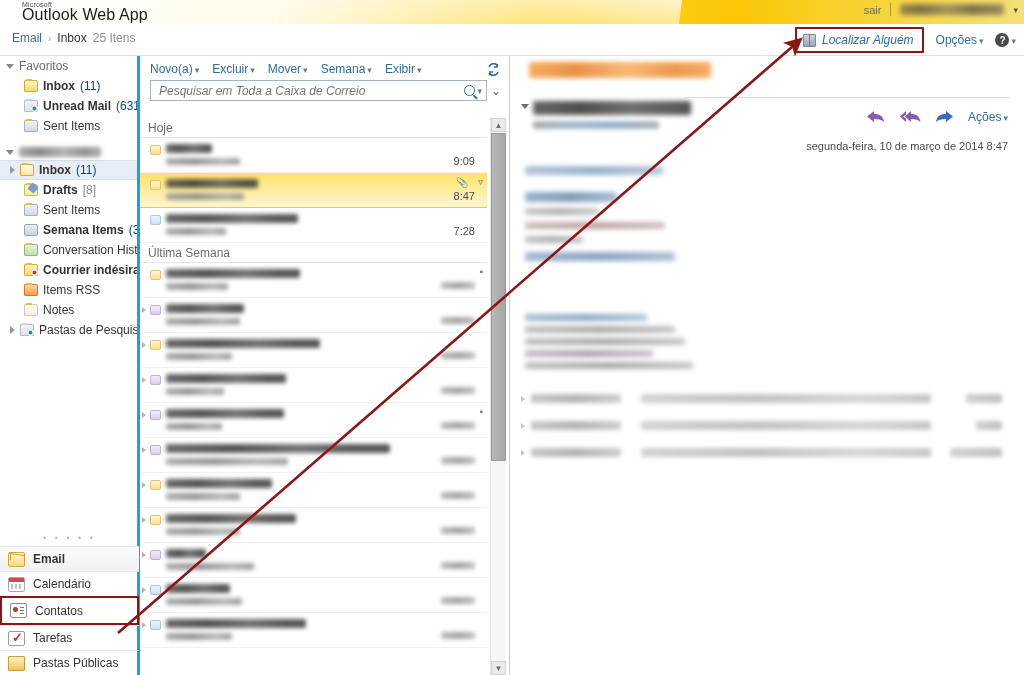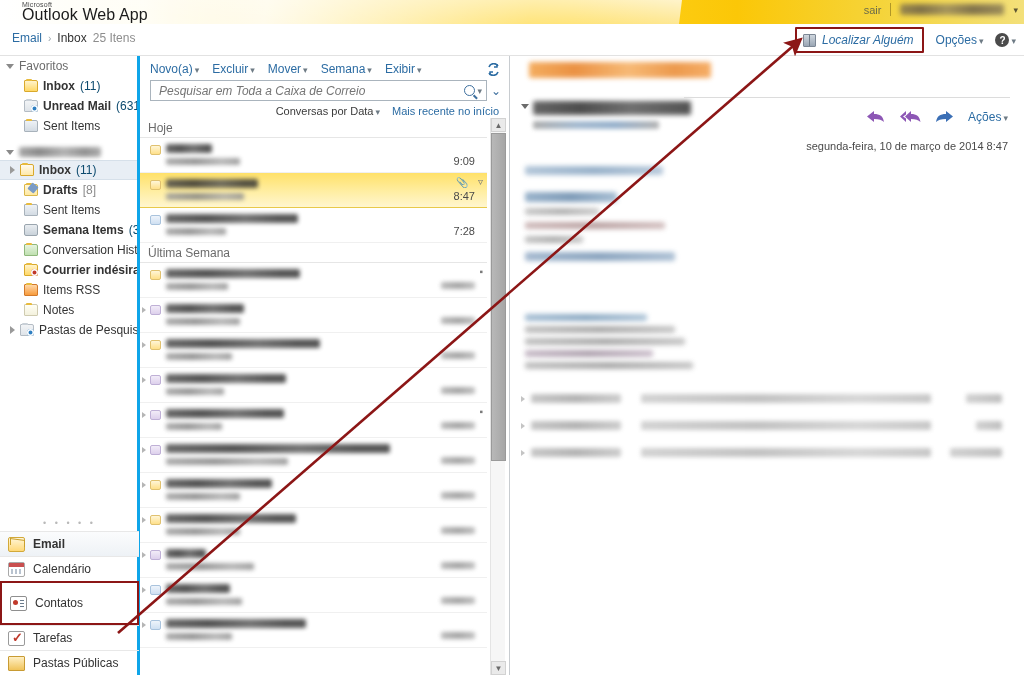--- a/index.html
+++ b/index.html
@@ -136,21 +136,21 @@
   .ico.sent { background:linear-gradient(180deg,#eef2f6,#d3dbe3); border:1px solid #a8b2bb; }
 
   
   .modules { position:absolute; left:0; bottom:0; width:139px; }
   .dots { text-align:center; color:#b9b9b9; letter-spacing:3px; font-size:9px; padding:2px 0 3px; }
   .mrow {
     display:flex; align-items:center; gap:8px; height:25px; padding-left:8px;
     border-top:1px solid #e8e8e8; font-size:12px; color:#333;
   }
   .mrow.active { background:linear-gradient(180deg,#fbfcfd,#eef2f6); font-weight:bold; }
-  .mrow.boxed { border:2px solid #8c1616; height:44px; }
+  .mrow.boxed { border:2px solid #8c1616; height:29px; }
   .mico { width:17px; height:15px; flex:0 0 17px; border-radius:2px; position:relative; }
   .mico.mail { background:linear-gradient(180deg,#fff6d8,#ffd978); border:1px solid #d2a93a; }
   .mico.mail:after{ content:""; position:absolute; left:1px; top:1px; width:13px; height:6px; border-top:1px solid #c99f2c; border-left:1px solid #c99f2c; border-right:1px solid #c99f2c; transform:skewY(8deg); }
   .mico.cal { background:#fff; border:1px solid #a9a9a9; }
   .mico.cal:before{ content:""; position:absolute; left:0; top:0; right:0; height:4px; background:#c94f4f; }
   .mico.cal:after{ content:""; position:absolute; left:2px; top:6px; right:2px; bottom:2px;
     background:repeating-linear-gradient(90deg,#8a9bb0 0 2px, #fff 2px 4px); opacity:.6; }
   .mico.cont { background:#fff; border:1px solid #8f8f8f; }
   .mico.cont:before{ content:""; position:absolute; left:2px; top:3px; width:5px; height:5px; border-radius:50%; background:#c0392b; }
   .mico.cont:after{ content:""; position:absolute; left:9px; top:3px; right:2px; height:8px;
@@ -445,24 +445,20 @@
 
   <div class="searchrow">
     <div class="search">
       <input type="text" placeholder="Pesquisar em Toda a Caixa de Correio" style="">
       <span class="mag"></span>
       <span class="caret">▾</span>
     </div>
     <span class="dbl-chev">⌄</span>
   </div>
 
-  <div class="sortrow">
-    <span><span class="s1">Conversas por Data</span><span class="caret">▾</span></span>
-    <span class="s2">Mais recente no início</span>
-  </div>
 
   <div class="scroll-area">
     <div id="msg-groups">
   <div class="grp-label">Hoje</div>
 
     <div class="msg ">
 
       <span class="bullet "></span>
       <div class="b-subj" style="width:46px"></div>
       <div class="b-from" style="width:74px"></div>

